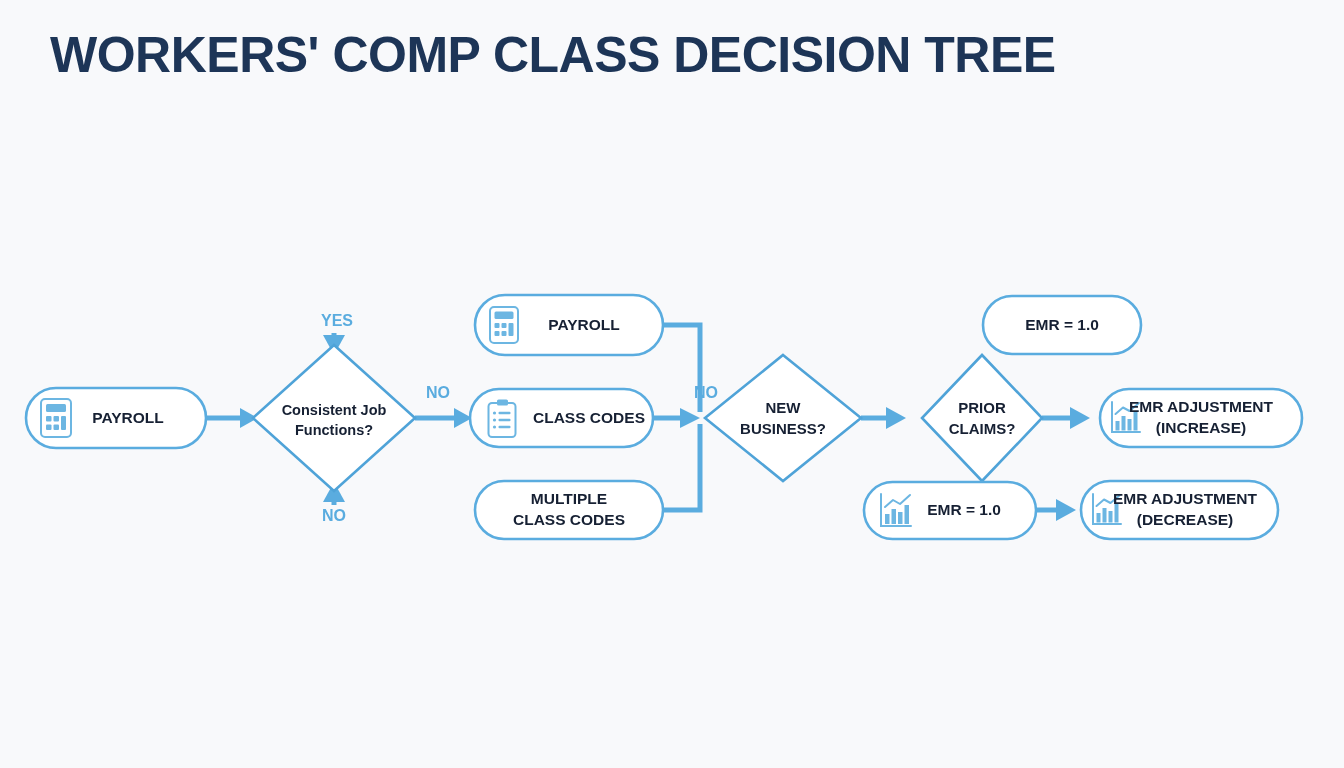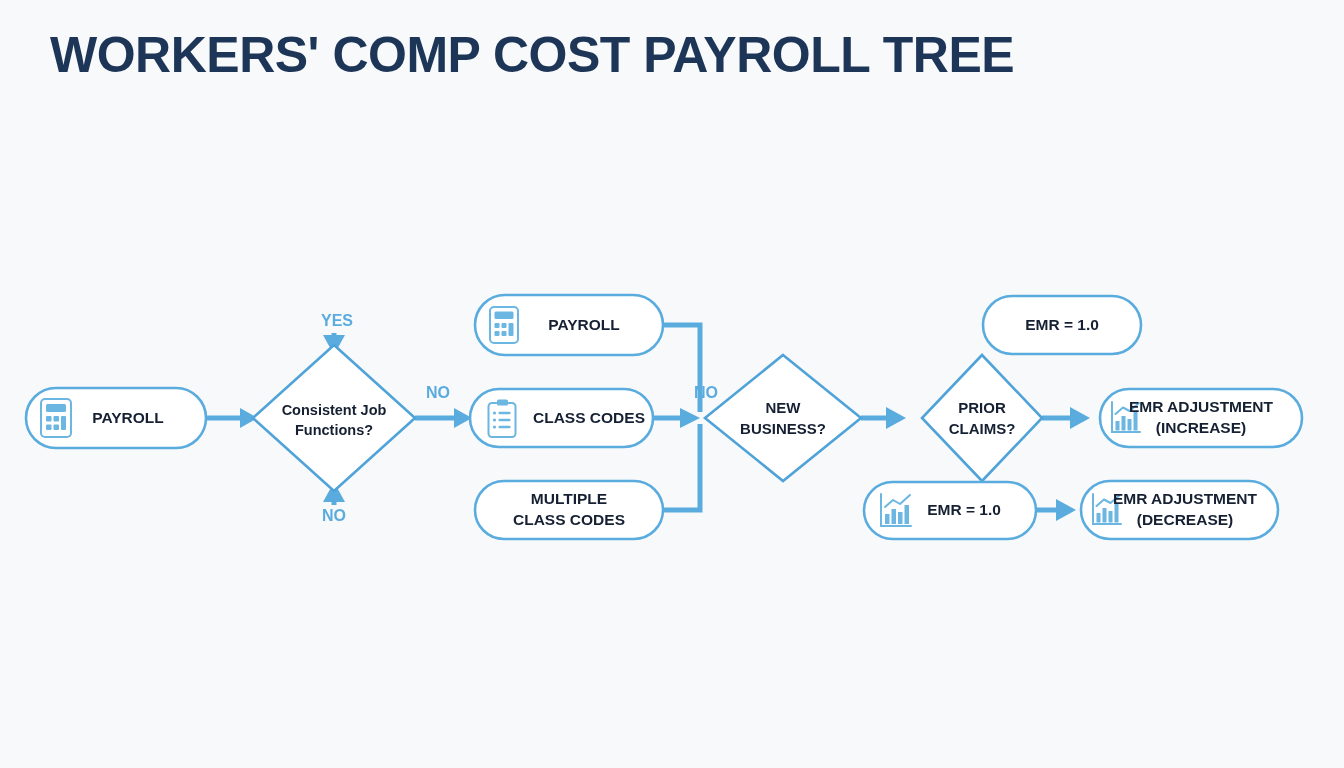--- a/index.html
+++ b/index.html
@@ -92,21 +92,21 @@
   }
   .icon-fill {
     fill: #6cb6e2;
   }
 </style>
 </head>
 <body>
 
 <div id="canvas">
 
-  <div id="page-title">WORKERS' COMP COST PAYROLL TREE</div>
+  <div id="page-title">WORKERS' COMP CLASS DECISION TREE</div>
 
   <svg id="flow" width="1344" height="768" viewBox="0 0 1344 768">
 
     <g>
 
       <g>
         <line class="link" x1="206" y1="418" x2="242" y2="418"></line>
         <polygon class="arrowhead" points="240,408 258,418 240,428"></polygon>
       </g>
 

